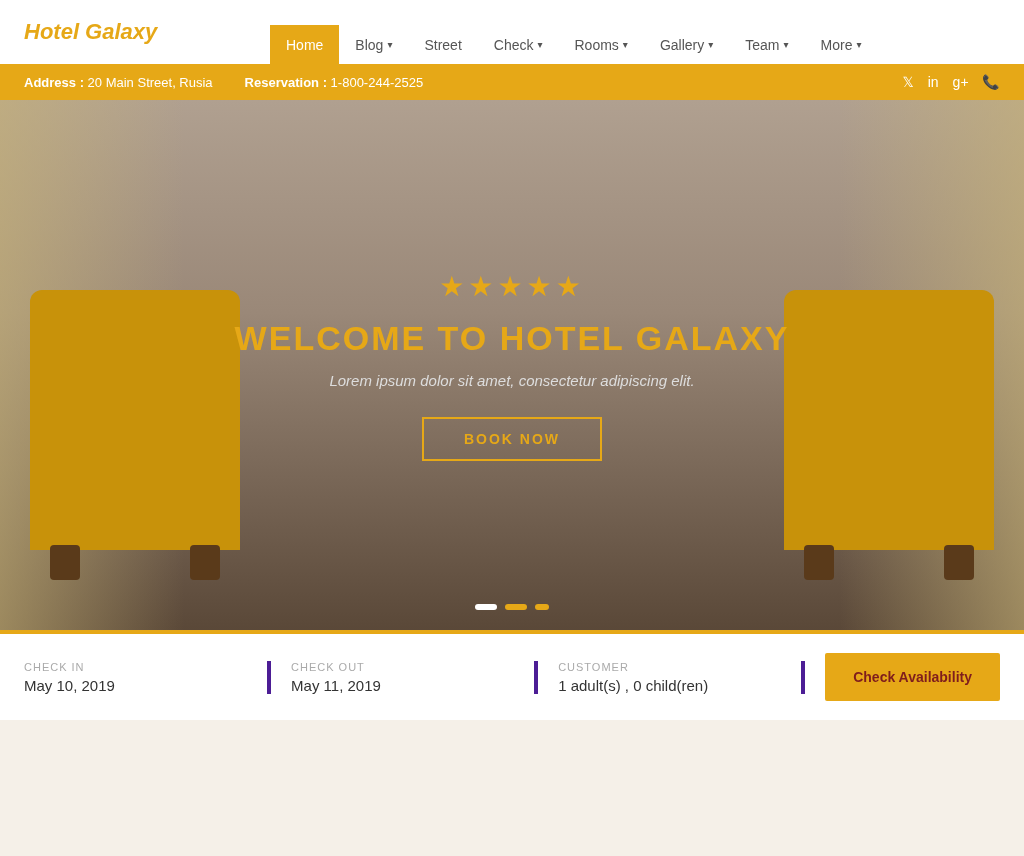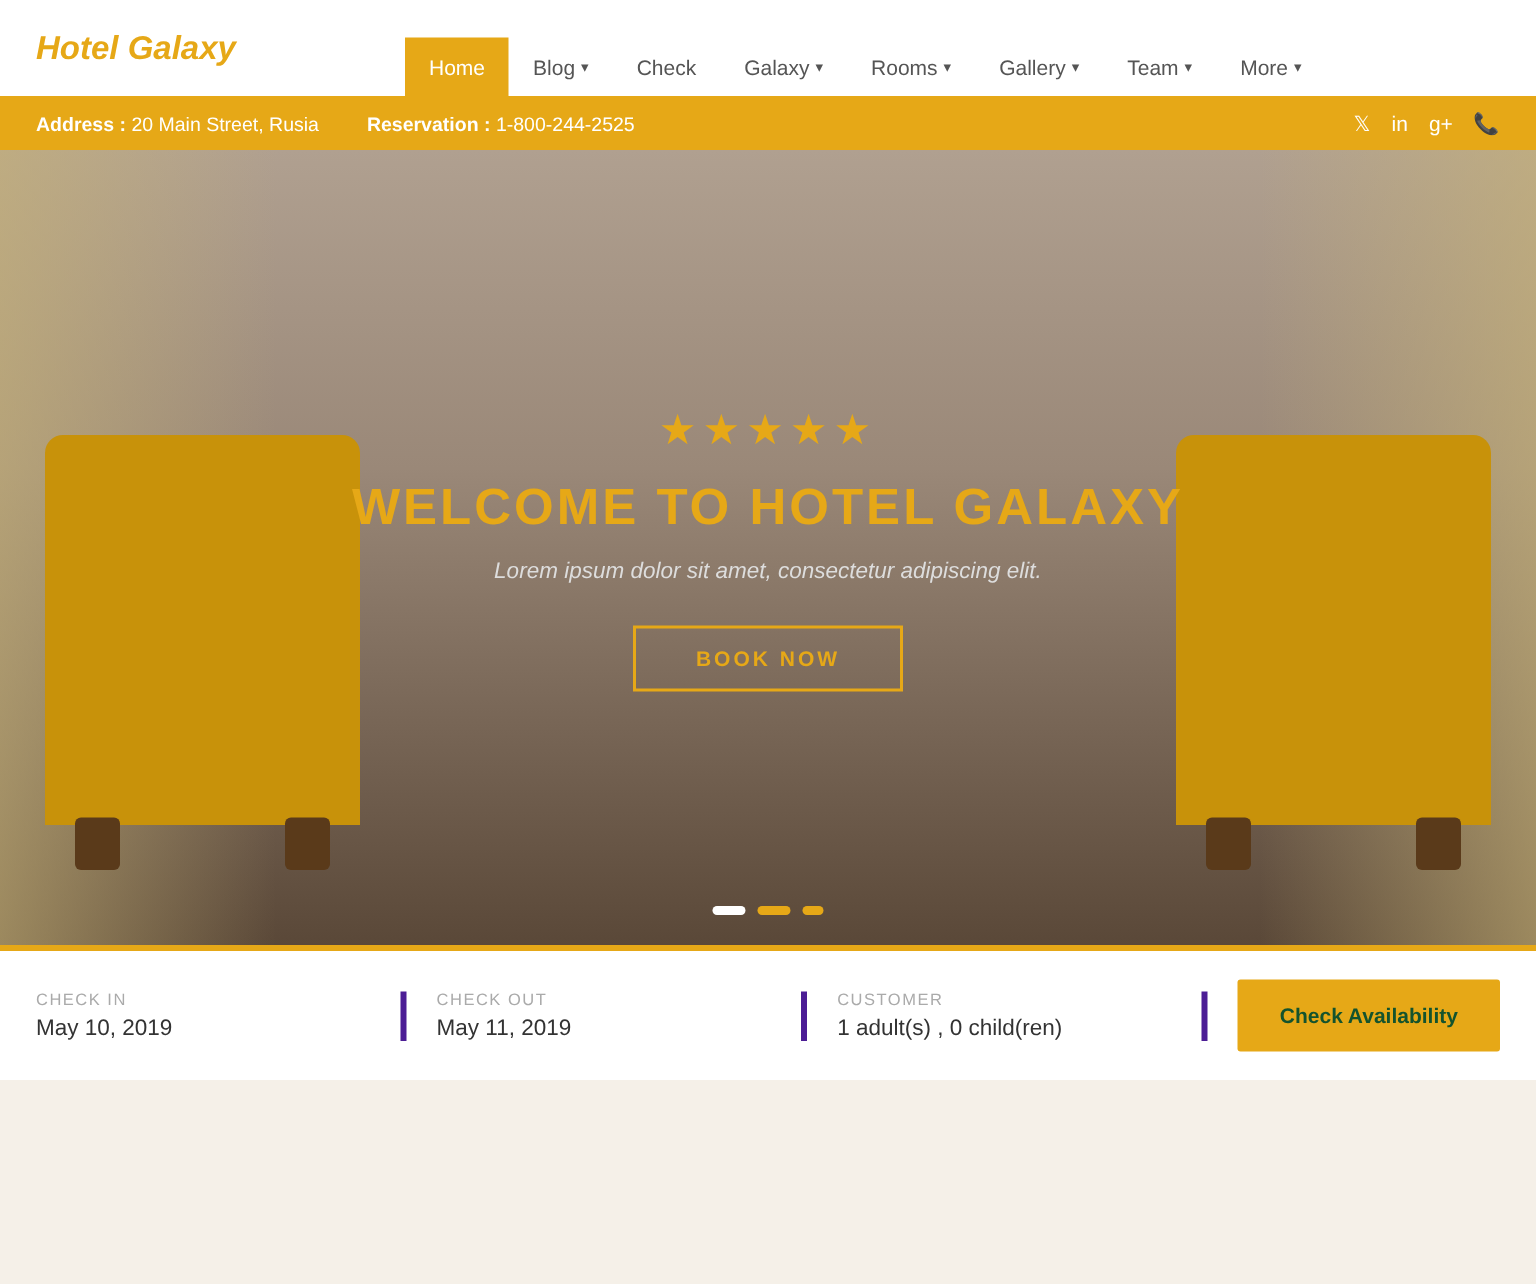--- a/index.html
+++ b/index.html
@@ -256,21 +256,21 @@
       text-transform: uppercase;
       letter-spacing: 1px;
       margin-bottom: 4px;
     }
     .booking-field-value {
       font-size: 15px;
       color: #333;
     }
     .check-avail-btn {
       background: #e6a817;
-      color: #14532d;
+      color: #7f1d1d;
       border: none;
       padding: 16px 28px;
       font-size: 14px;
       font-weight: bold;
       cursor: pointer;
       white-space: nowrap;
       margin-left: 20px;
       border-radius: 2px;
       min-width: 160px;
     }
@@ -291,24 +291,24 @@
     </div>
     <nav class="nav-area">
       <div class="nav-item active">
         <span>Home</span>
       </div>
       <div class="nav-item">
         <span>Blog</span>
         <span class="caret">▾</span>
       </div>
       <div class="nav-item">
+        <span>Street</span>
+      </div>
+      <div class="nav-item">
         <span>Check</span>
-      </div>
-      <div class="nav-item">
-        <span>Galaxy</span>
         <span class="caret">▾</span>
       </div>
       <div class="nav-item">
         <span>Rooms</span>
         <span class="caret">▾</span>
       </div>
       <div class="nav-item">
         <span>Gallery</span>
         <span class="caret">▾</span>
       </div>

